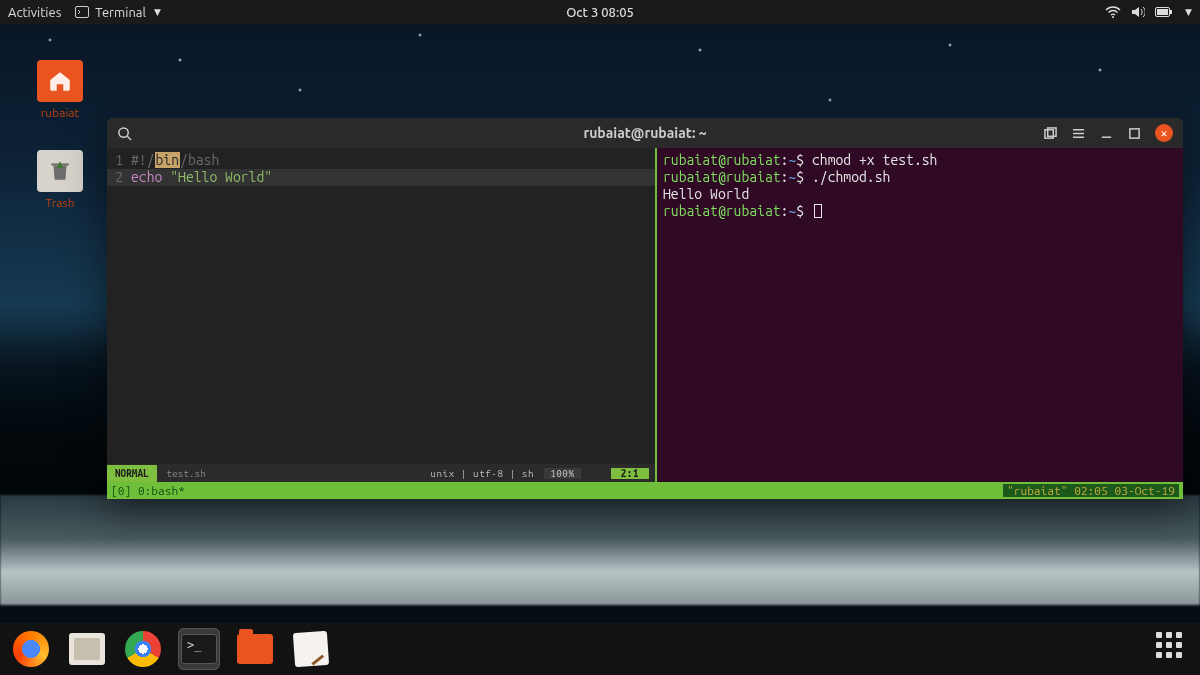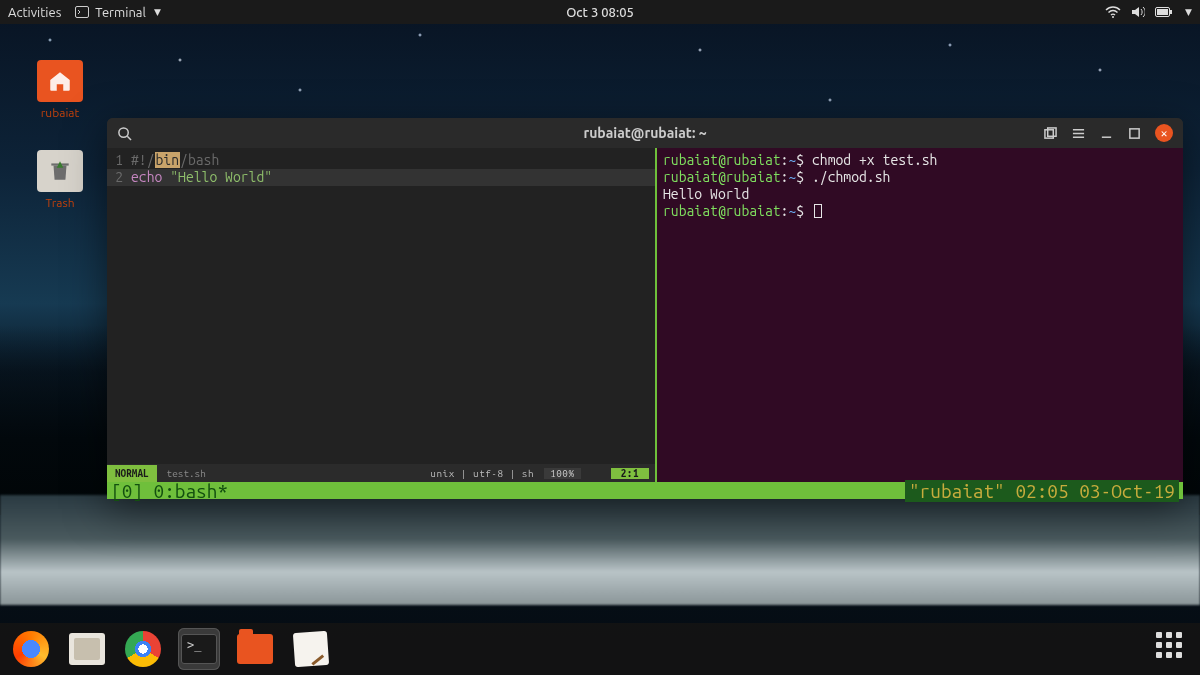--- a/index.html
+++ b/index.html
@@ -89,21 +89,21 @@
     background:#2b2b2b; color:#bbb;
   }
   .vim-status .mode { background:#7fbf3f; color:#1a1a1a; padding:0 8px; font-weight:600; }
   .vim-status .file { padding:0 10px; color:#8a8a8a; }
   .vim-status .info { margin-left:auto; padding-right:6px; letter-spacing:.5px; }
   .vim-status .pct  { background:#3a3a3a; color:#ccc; padding:0 6px; margin:16px 4px; }
   .vim-status .pos  { background:#7fbf3f; color:#1a1a1a; padding:0 10px; font-weight:600;margin-left:20px; }
 
   .tmux-bar {
     height:17px; background:#6fbf3b; color:#0f3d0f;
-    display:flex; align-items:center; font-size:19px; padding:0 4px;
+    display:flex; align-items:center; font-size:12px; padding:0 4px;
   }
   .tmux-bar .left { color:#13500f; }
   .tmux-bar .right { margin-left:auto; color:#c7ac3d; background:#1c5a1c; padding:0 4px; }
 
   .prompt .user { color:#7fdf5f; }
   .prompt .path { color:#6fb7ff; }
   .prompt .cmd  { color:#e6e6e6; }
   .out { color:#e6e6e6; }
   .cursor-box { display:inline-block; width:8px; height:14px; border:1px solid #e6e6e6; vertical-align:-2px; margin-left:2px; }
 

